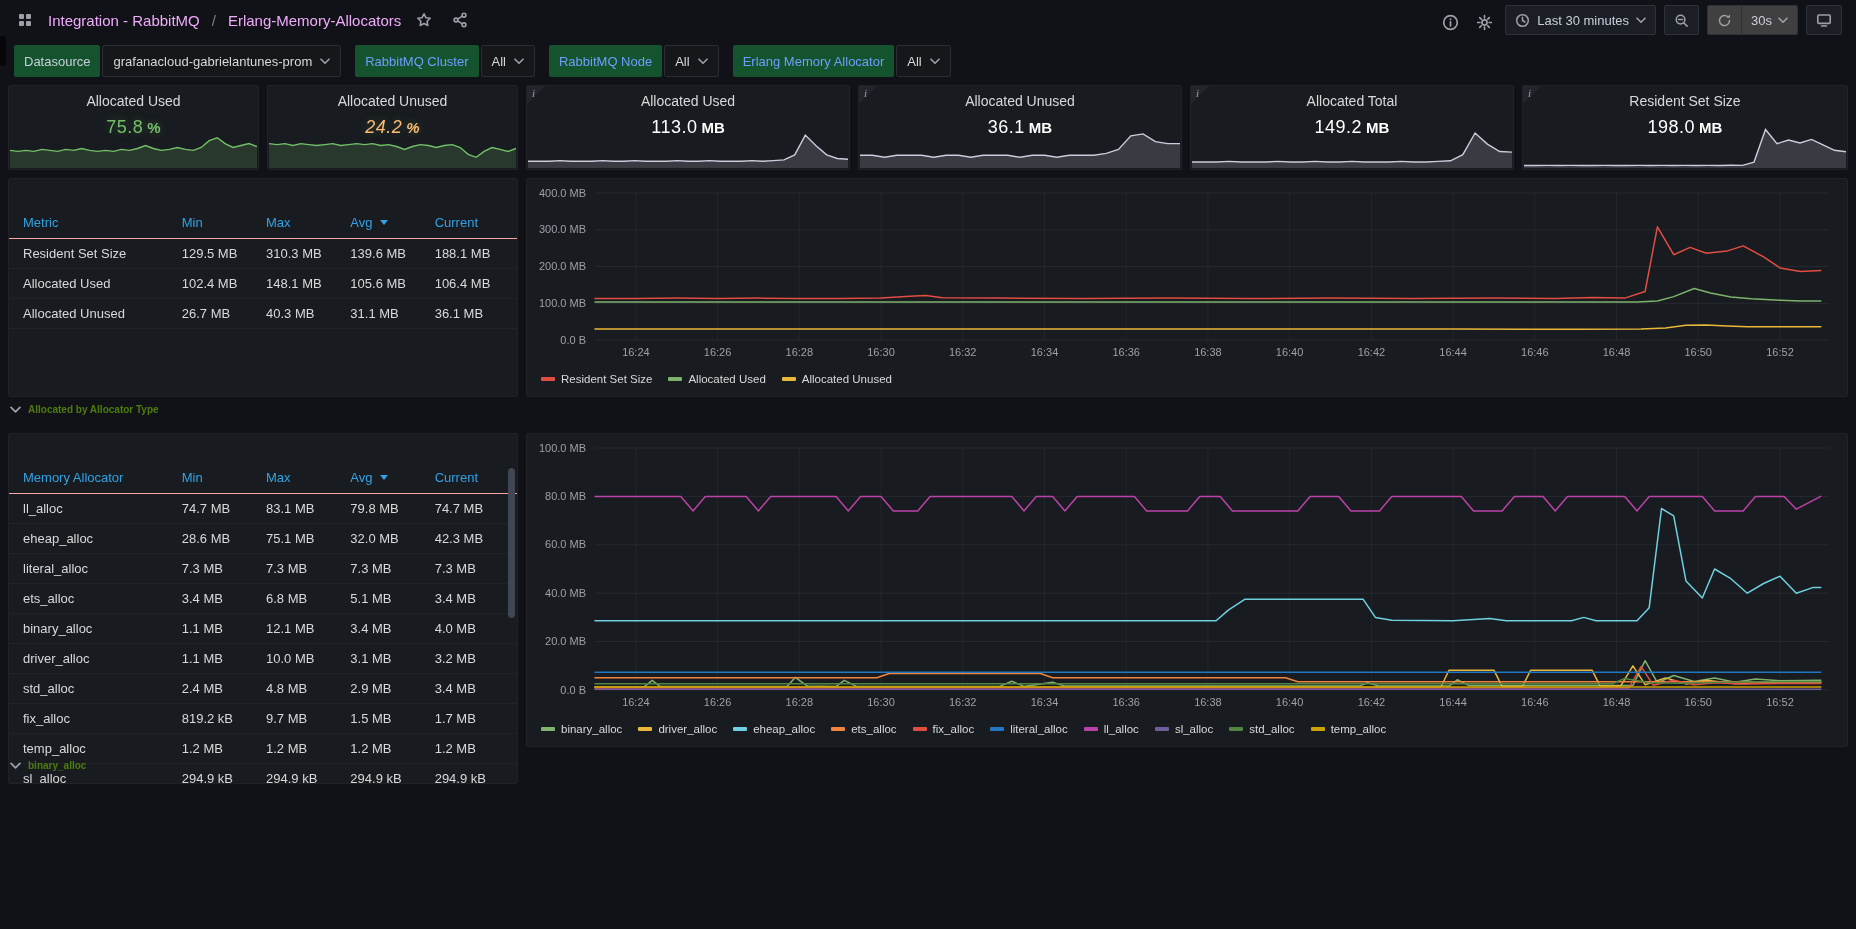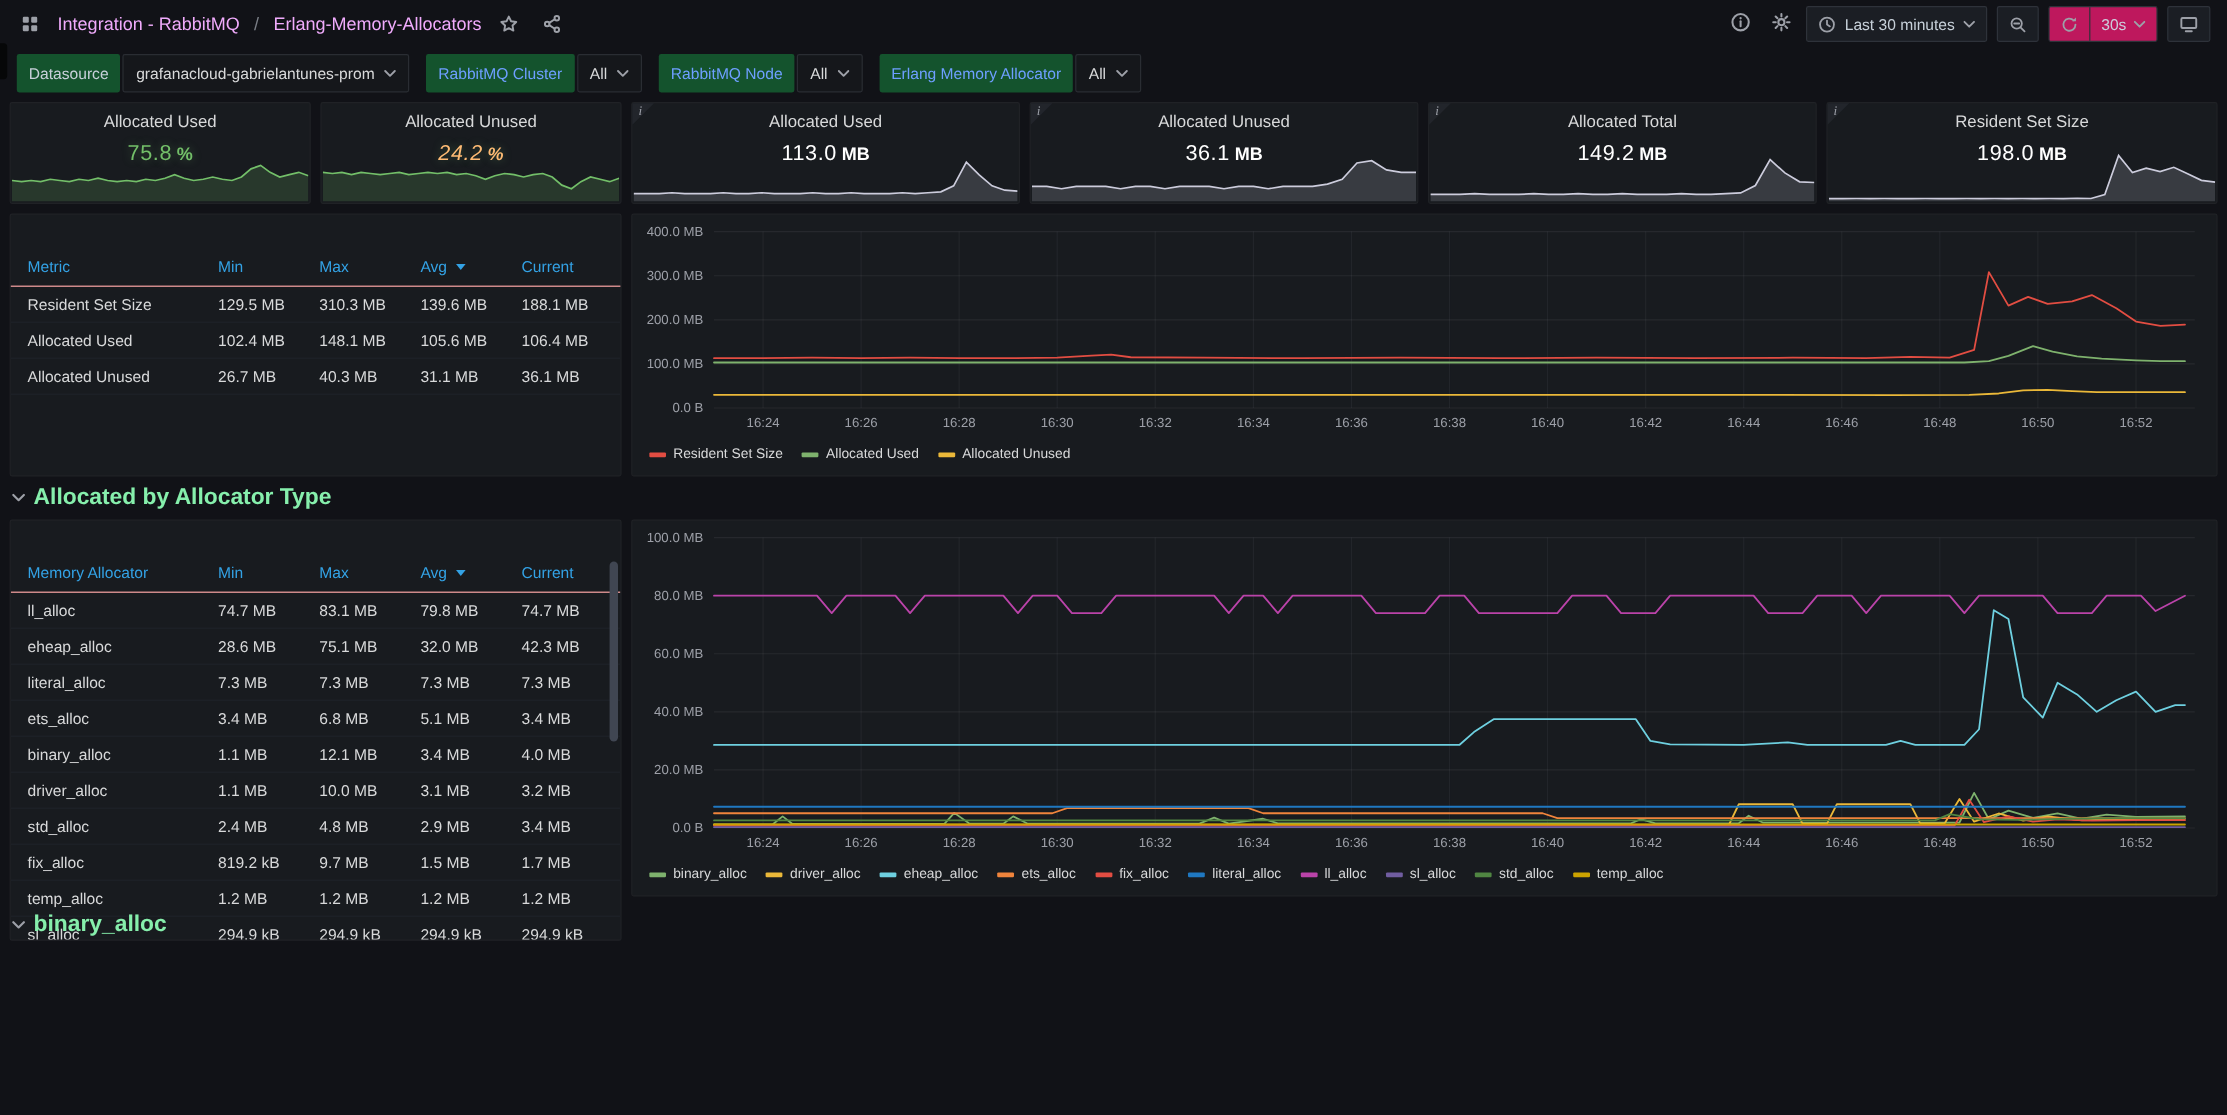--- a/index.html
+++ b/index.html
@@ -15,26 +15,26 @@
 
   
   .topnav {
     height:40px; display:flex; align-items:center; justify-content:space-between;
     padding:0 14px 0 12px; background:#111217;
   }
   .nav-left { display:flex; align-items:center; gap:10px; }
   .nav-title { font-size:15px; color:#f0abfc; font-weight:500; }
   .nav-sep { color:#7b7f87; font-size:15px; padding:0 2px; }
   .icon-btn { width:26px; height:26px; display:flex; align-items:center; justify-content:center; border-radius:2px; cursor:pointer; }
-  .nav-right { display:flex; align-items:flex-start; gap:8px; }
+  .nav-right { display:flex; align-items:flex-end; gap:8px; }
   .toolbar-btn {
     height:30px; display:flex; align-items:center; gap:7px; padding:0 9px;
     background:#1b1e24; border:1px solid #2e323a; border-radius:2px; color:#c7d0d9; font-size:13px;
   }
-  .toolbar-group { display:flex; align-items:stretch; background:#be185d; border:1px solid #2e323a; border-radius:2px; height:30px; }
+  .toolbar-group { display:flex; align-items:stretch; background:#404040; border:1px solid #2e323a; border-radius:2px; height:30px; }
   .toolbar-group .seg { display:flex; align-items:center; gap:6px; padding:0 9px; }
   .toolbar-group .divider { width:1px; background:#2e323a; }
 
   
   .submenu { height:42px; display:flex; align-items:center; gap:14px; padding:0 14px; }
   .var { display:flex; align-items:center; gap:2px; }
   .var-label {
     height:32px; display:flex; align-items:center; padding:0 10px;
     background:#14532d; border-radius:2px; font-size:13px; color:#c7d0d9; font-weight:500;
   }
@@ -80,21 +80,21 @@
   .scrollbar .thumb { position:absolute; top:0; width:7px; height:150px; background:#404652; border-radius:4px; }
 
   
   .chart-plot { position:absolute; left:4px; right:4px; top:6px; bottom:34px; }
   .chart-legend { position:absolute; left:14px; right:8px; bottom:6px; height:22px; display:flex; align-items:center; flex-wrap:nowrap; overflow:hidden; }
   .legend-item { display:inline-flex; align-items:center; gap:6px; margin-right:16px; font-size:11.5px; color:#d8d9da; cursor:pointer; white-space:nowrap; }
   .legend-swatch { width:14px; height:4px; border-radius:1px; display:inline-block; }
   .tick-label { font-size:11px; fill:#9da0a8; }
 
   
-  .row-header { position:absolute; display:flex; align-items:center; gap:7px; color:#86efac; font-weight:700; font-size:19px; cursor:pointer; }
+  .row-header { position:absolute; display:flex; align-items:center; gap:7px; color:#4d7c0f; font-weight:700; font-size:10px; cursor:pointer; }
   #rowhead0 { left:10px; top:404px; }
   #rowhead1 { left:10px; top:760px; }
 </style>
 </head>
 <body>
 
 <div class="topnav">
   <div class="nav-left">
     <span class="icon-btn">
       <svg width="16" height="16" viewBox="0 0 16 16">

